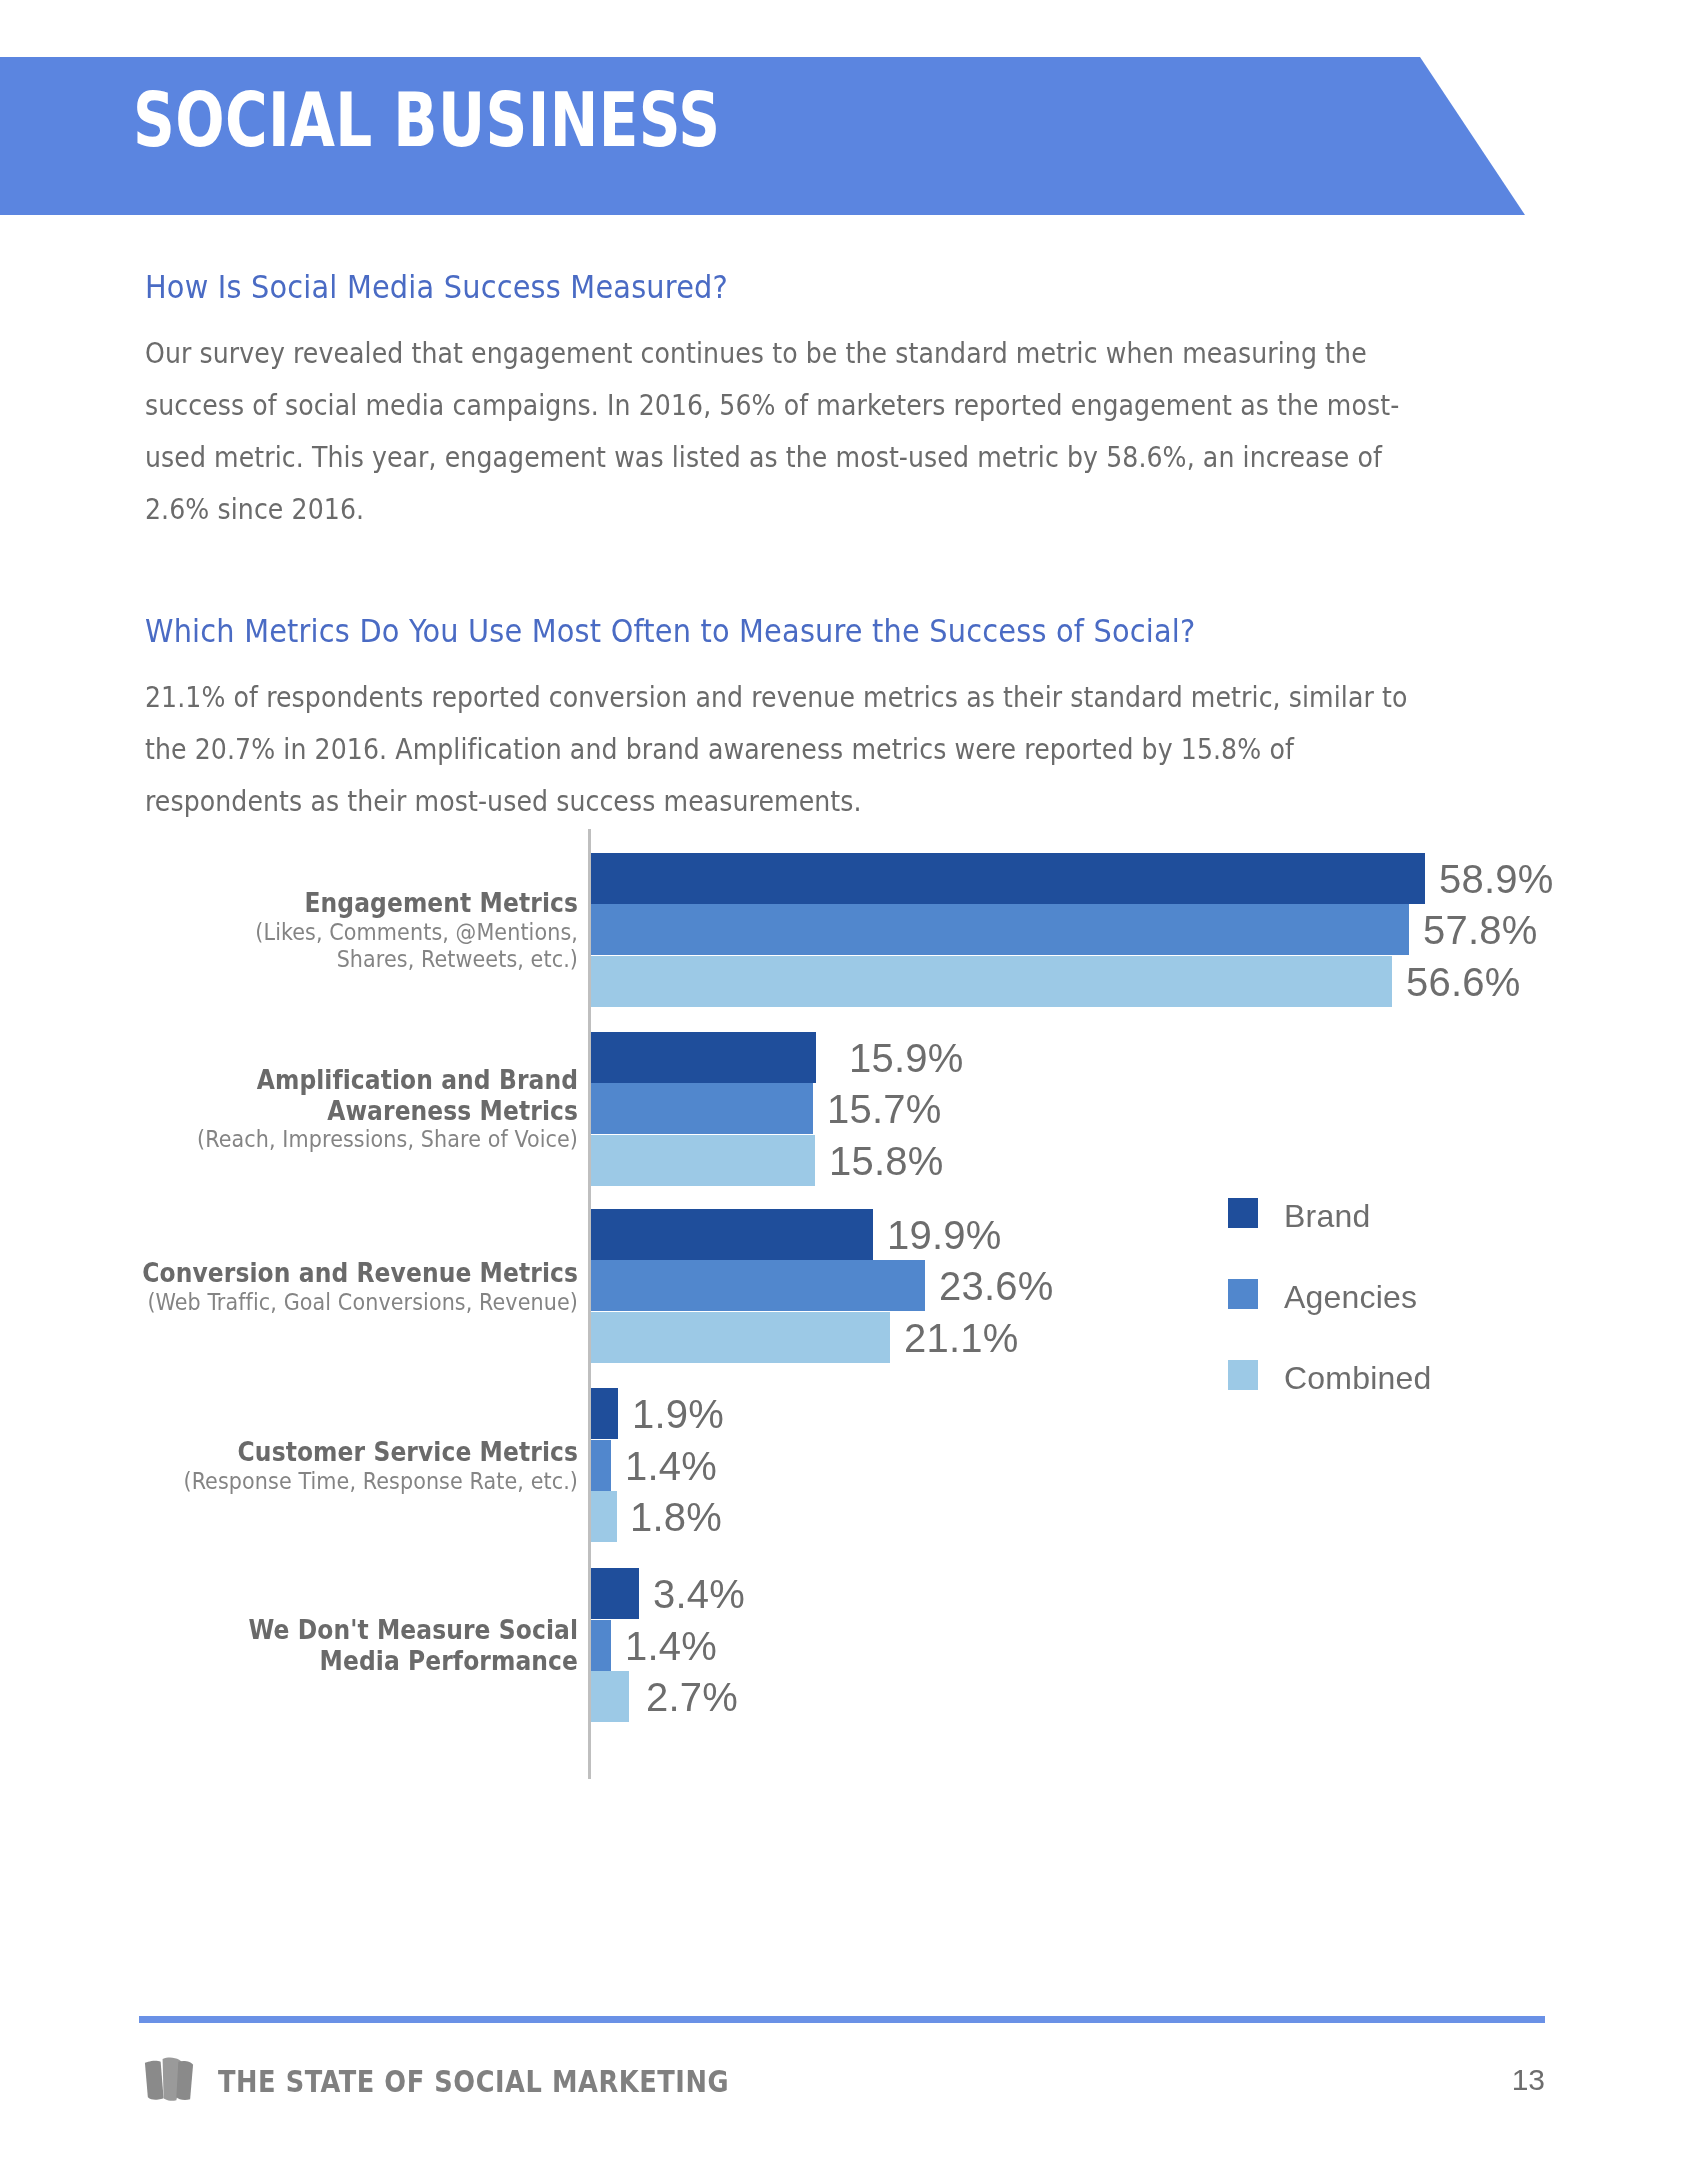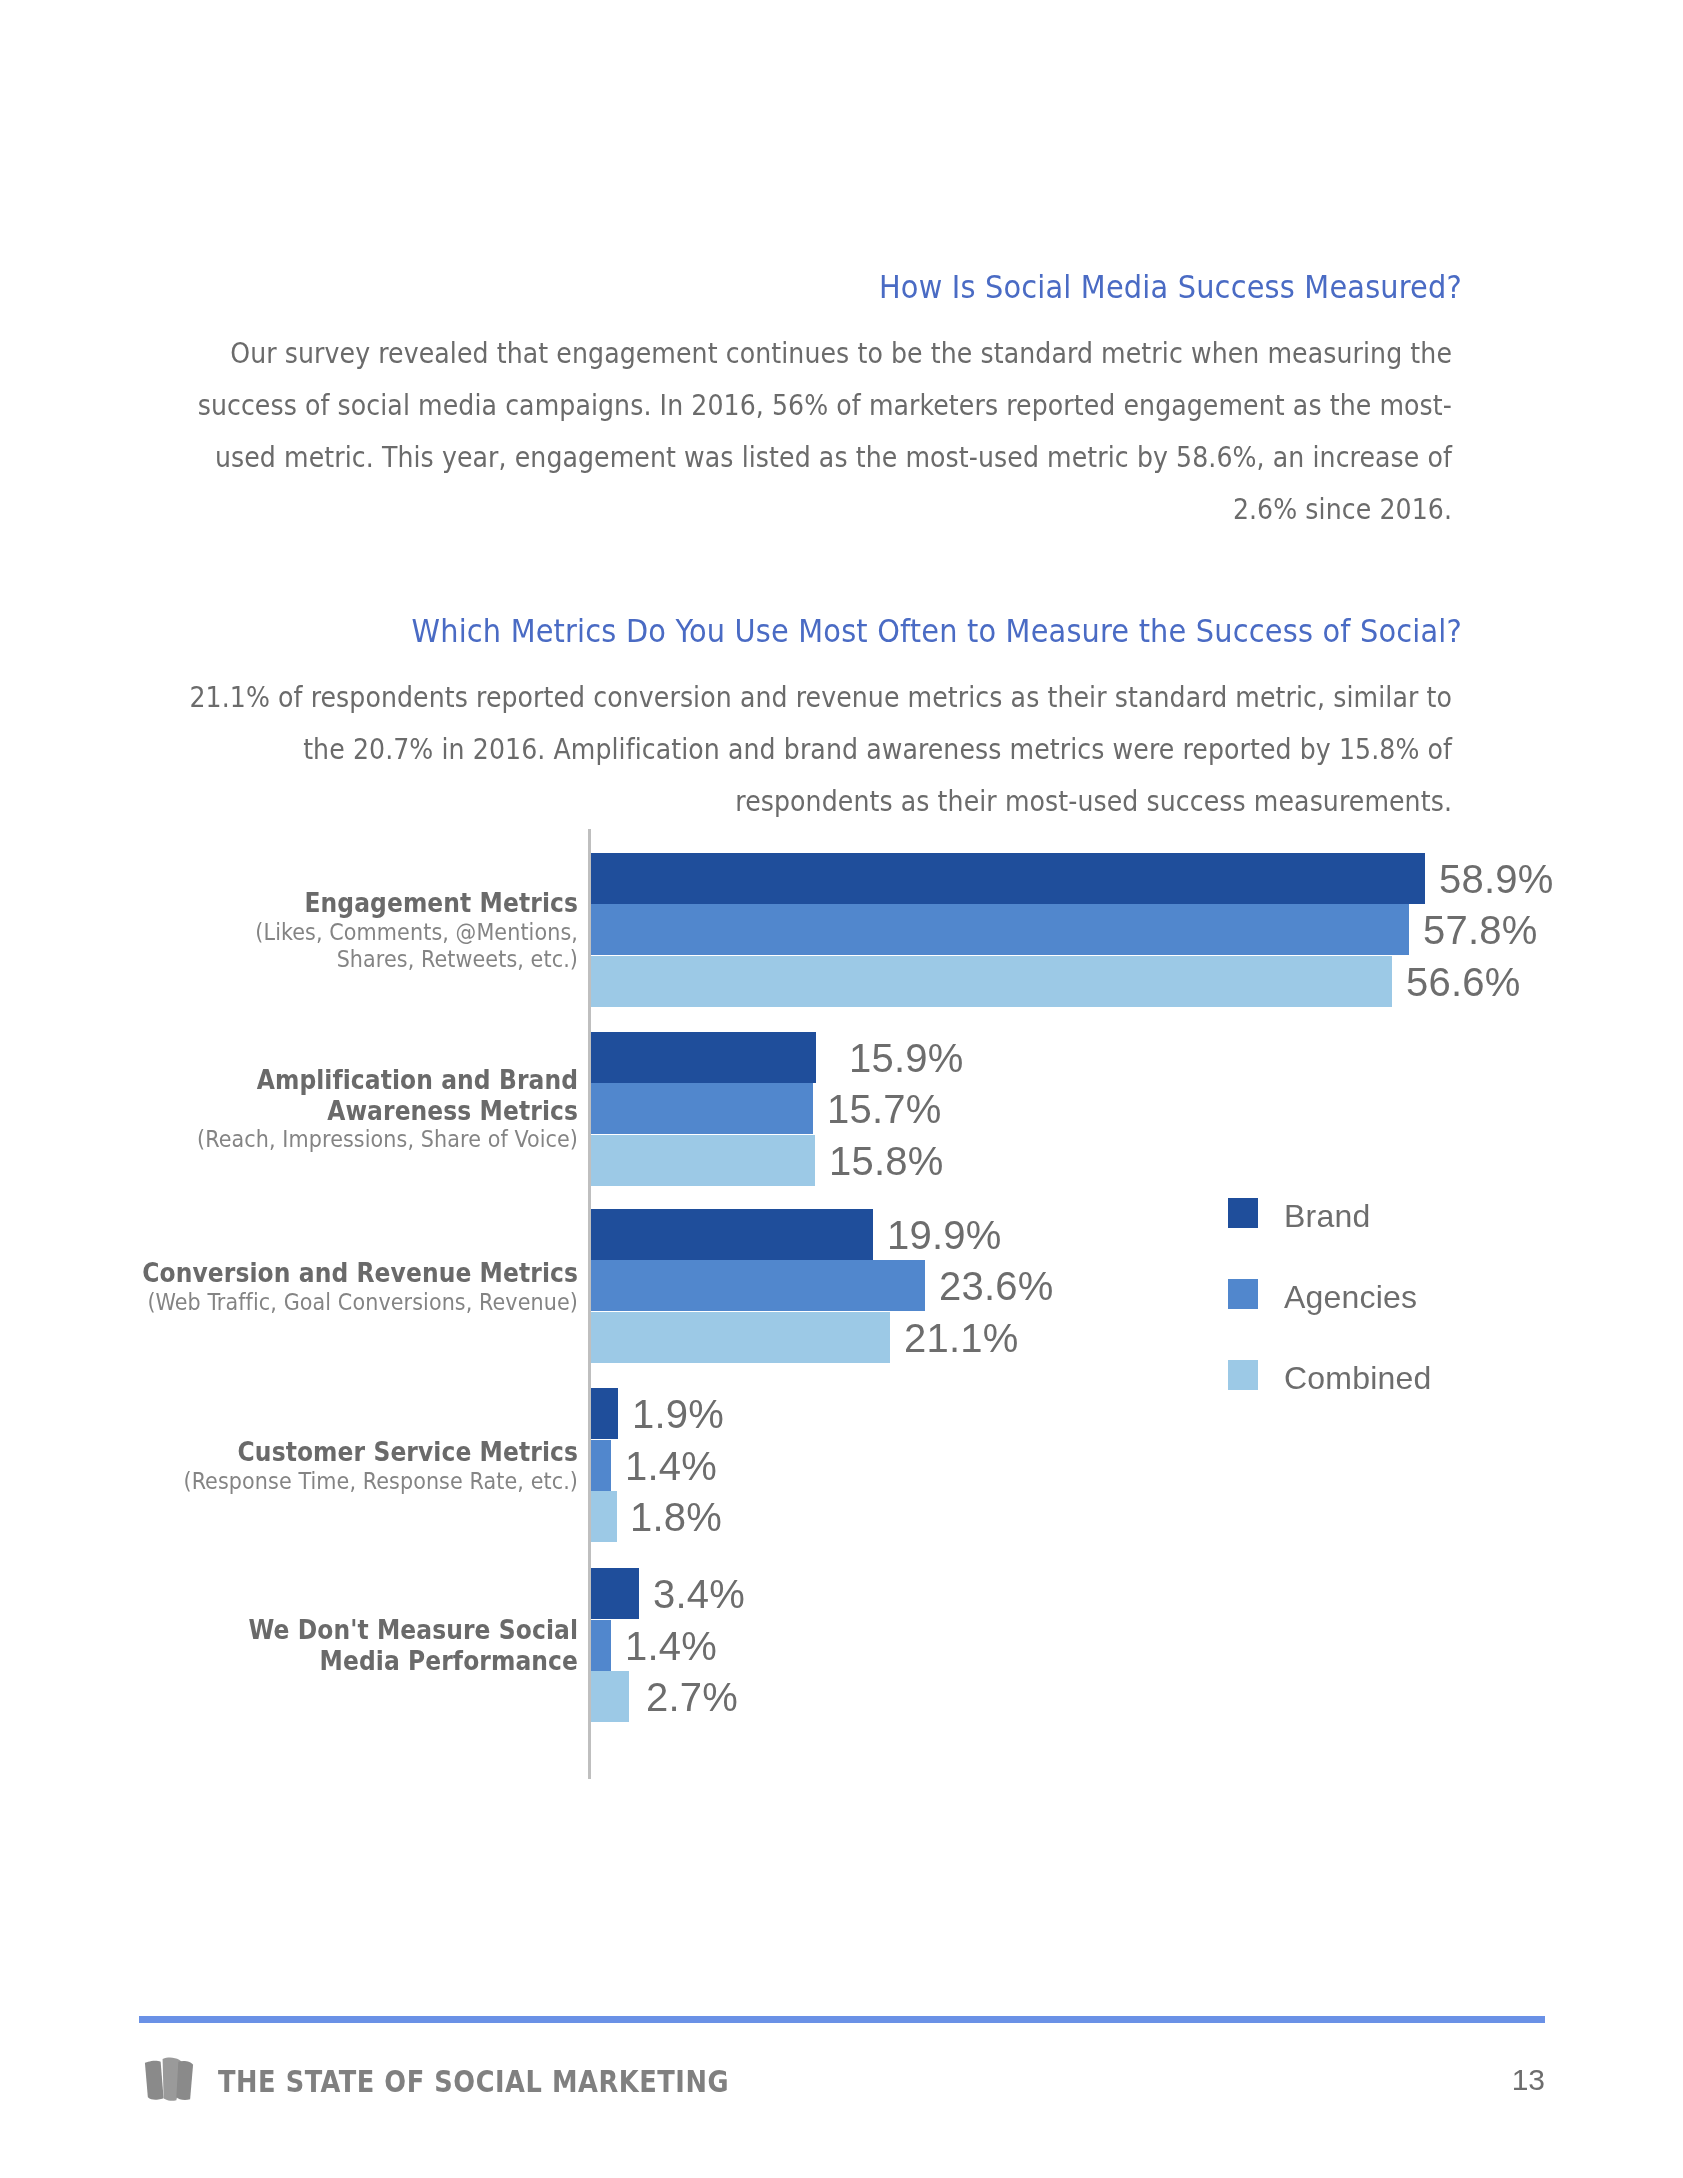--- a/index.html
+++ b/index.html
@@ -30,21 +30,21 @@
     font-weight:bold;
     font-size:75px;
     letter-spacing:0.5px;
     line-height:1;
     transform:scaleX(0.86);
     transform-origin:left top;
     white-space:nowrap;
   }
 
   
-  .content{position:absolute;left:145px;top:269px;width:1317px;text-align:right;}
+  .content{position:absolute;left:145px;top:269px;width:1317px;}
   h2.sec-head{
     margin:0 0 22px 0;
     color:#4a6bc4;
     font-family:"Liberation Sans Narrow","DejaVu Sans Condensed","Liberation Sans",sans-serif;
     font-size:32px;
     font-weight:normal;
     letter-spacing:0.2px;
     line-height:1.15;
   }
   p.body-copy{
@@ -140,20 +140,24 @@
     color:#6d6d6d;
     font-family:"Liberation Sans","DejaVu Sans",sans-serif;
     font-size:30px;
   }
 </style>
 </head>
 <body>
 
 <div class="page">
 
+  <div class="banner-wrap">
+    <div class="banner-shape"></div>
+    <div class="banner-title">SOCIAL BUSINESS</div>
+  </div>
 
   <div class="content">
     <h2 class="sec-head">How Is Social Media Success Measured?</h2>
     <p class="body-copy">Our survey revealed that engagement continues to be the standard metric when measuring the success of social media campaigns. In 2016, 56% of marketers reported engagement as the most-used metric. This year, engagement was listed as the most-used metric by 58.6%, an increase of 2.6% since 2016.</p>
 
     <div class="block2">
       <h2 class="sec-head">Which Metrics Do You Use Most Often to Measure the Success of Social?</h2>
       <p class="body-copy">21.1% of respondents reported conversion and revenue metrics as their standard metric, similar to the 20.7% in 2016. Amplification and brand awareness metrics were reported by 15.8% of respondents as their most-used success measurements.</p>
     </div>
   </div>

